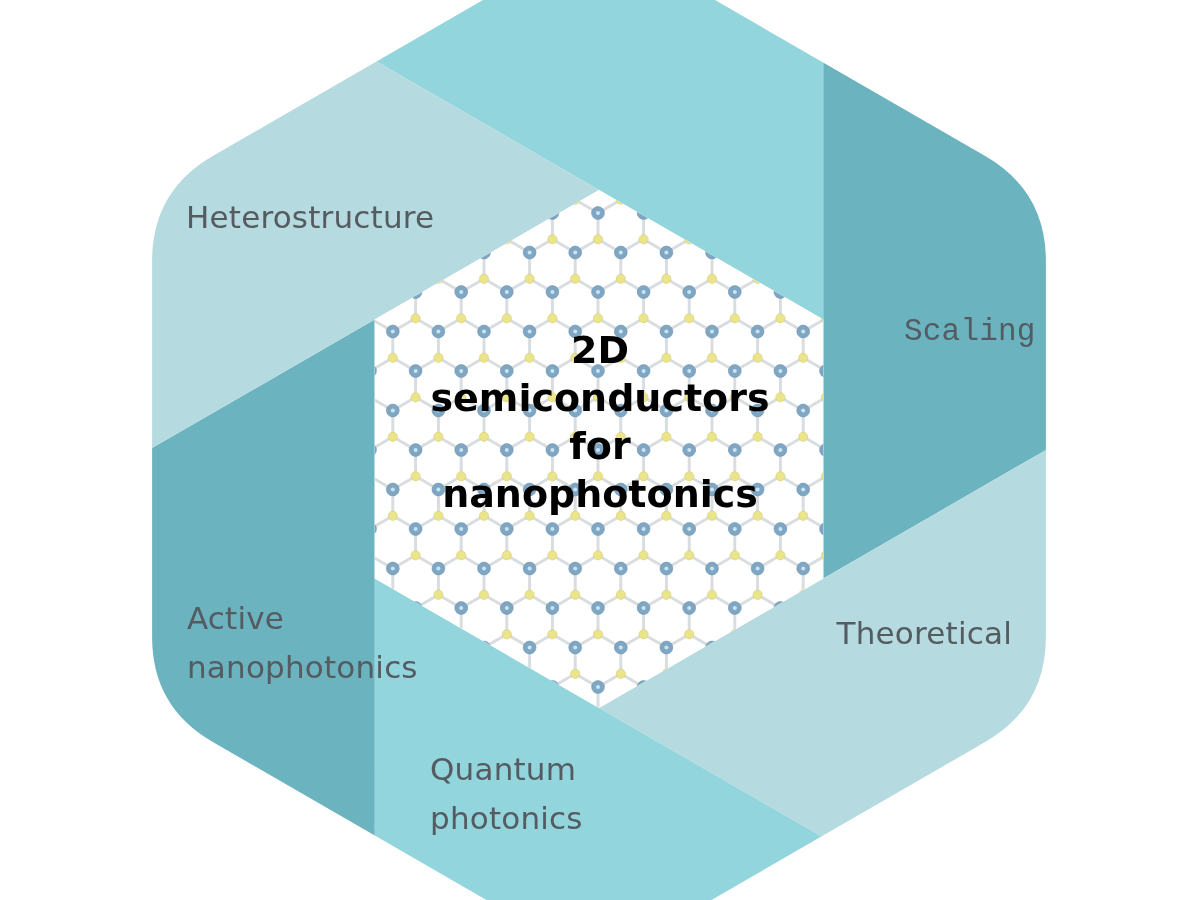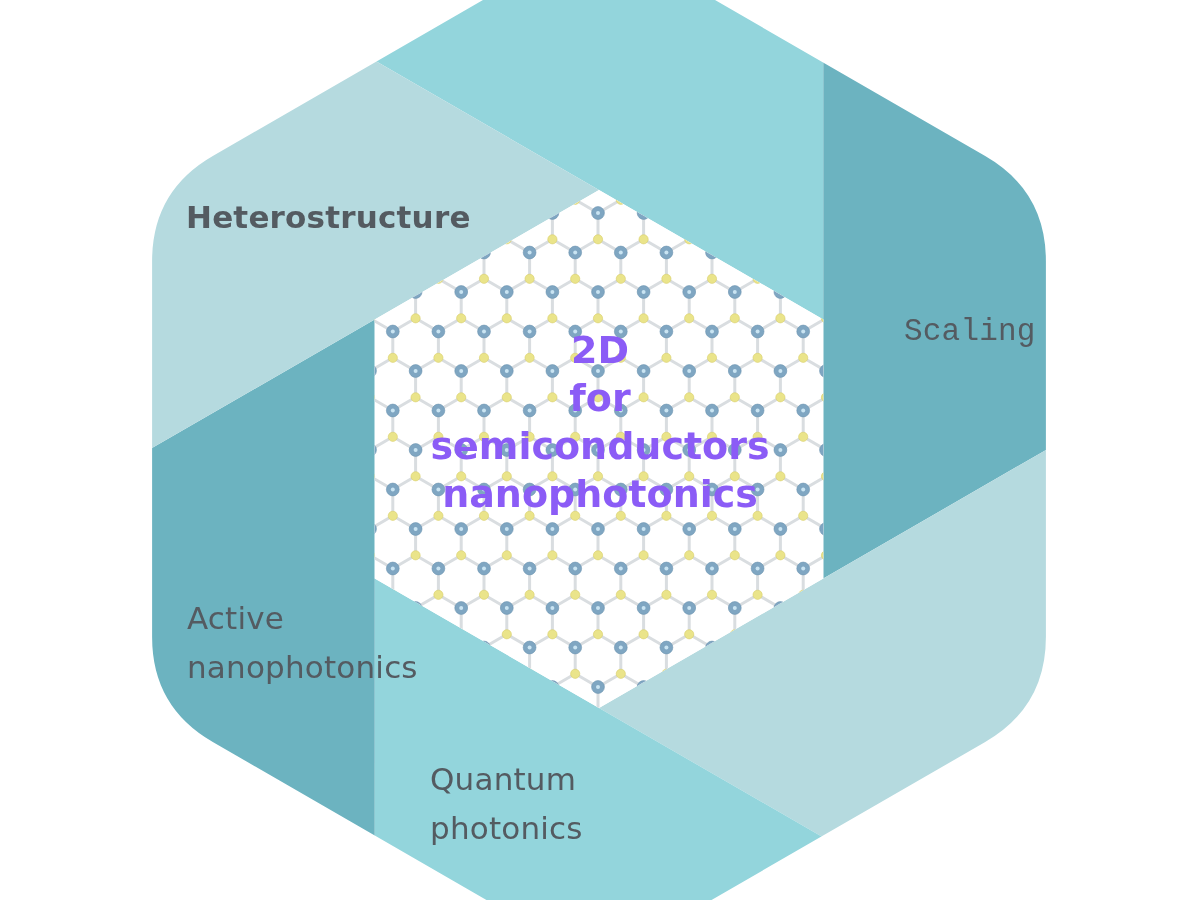--- a/index.html
+++ b/index.html
@@ -29,21 +29,21 @@
     }
     .label span { display: block; }
     .label.right { text-align: right; }
     .label.left { text-align: left; }
     .center-title {
       position: absolute;
       left: 380px;
       top: 326px;
       width: 440px;
       text-align: center;
-      color: #8b5cf6;
+      color: #000000;
       font-weight: bold;
       font-size: 38px;
       line-height: 48px;
     }
     .center-title span { display: block; }
   </style>
 </head>
 <body>
 
 <div id="stage">
@@ -1112,35 +1112,36 @@
         </g>
       </g>
   </svg>
 
 
   <div class="label left" style="left:904px; top:307px;font-family:Liberation Mono, monospace;">
     <span>Scaling</span>
   </div>
 
   <div class="label right" style="right:188px; top:609px;">
+    <span>Theoretical</span>
   </div>
 
-  <div class="label left" style="left:430px; top:745px;margin-top:10px;">
+  <div class="label left" style="left:430px; top:745px;">
     <span>Quantum</span>
     <span>photonics</span>
   </div>
 
   <div class="label left" style="left:187px; top:594px;">
     <span>Active</span>
     <span>nanophotonics</span>
   </div>
 
-  <div class="label left" style="left:186px; top:193px;font-weight:bold;">
+  <div class="label left" style="left:186px; top:193px;">
     <span>Heterostructure</span>
   </div>
 
   <div class="center-title">
     <span>2D</span>
+    <span>semiconductors</span>
     <span>for</span>
-    <span>semiconductors</span>
     <span>nanophotonics</span>
   </div>
 </div>
 
 </body></html>

